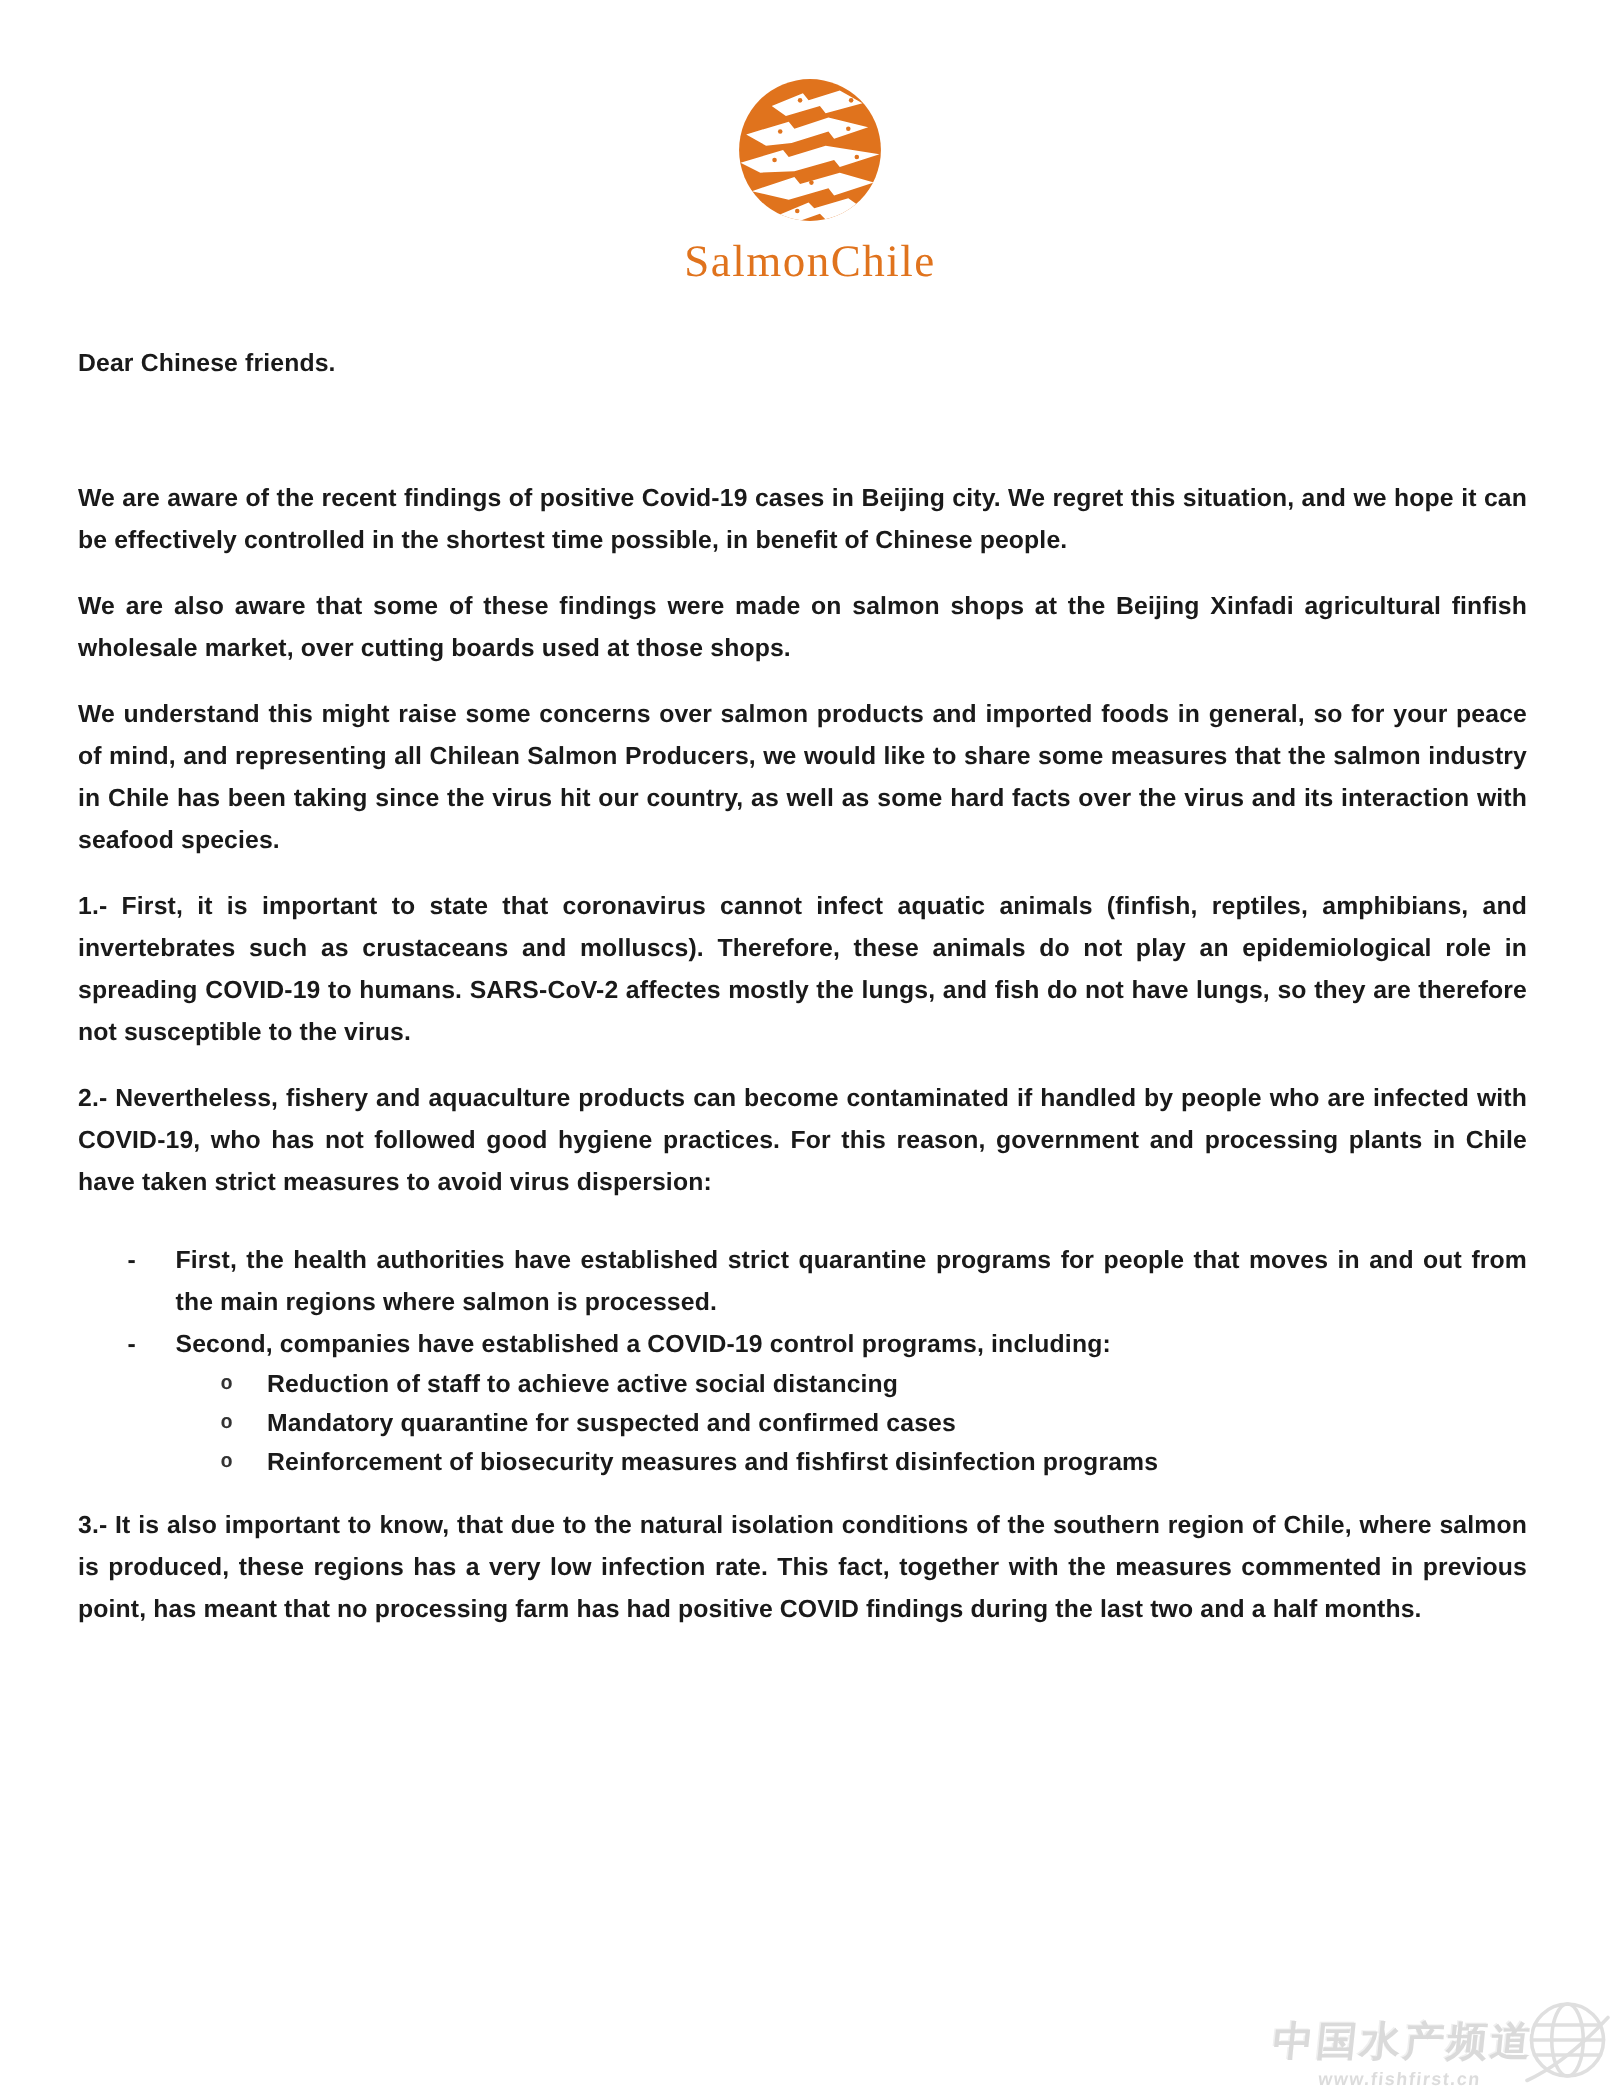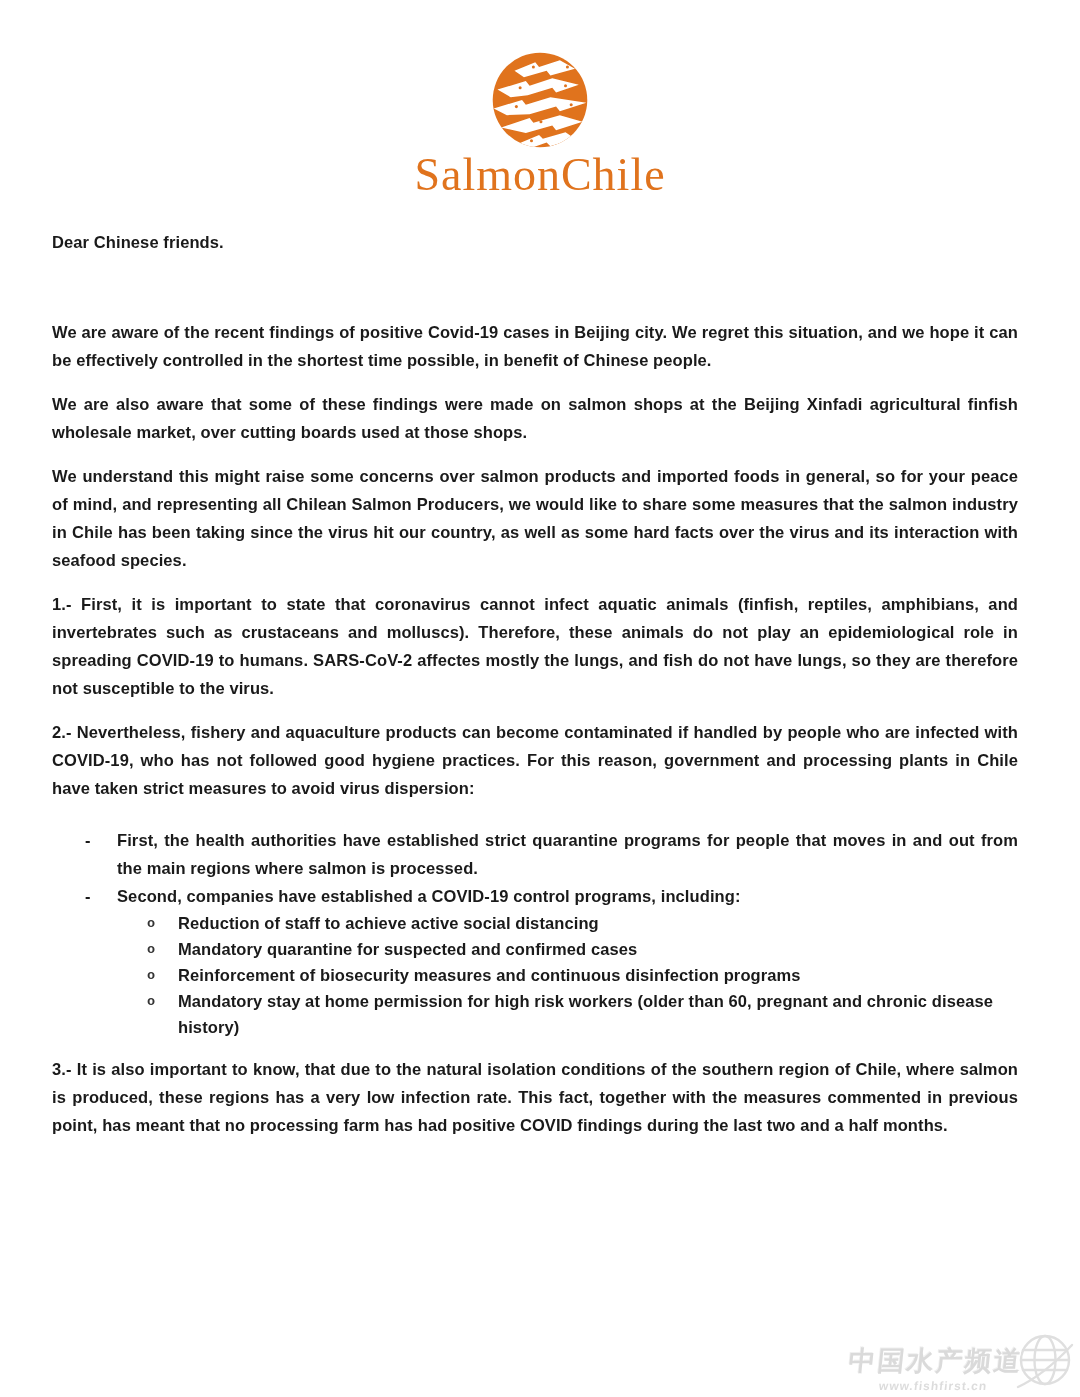--- a/index.html
+++ b/index.html
@@ -11,21 +11,21 @@
     color:#1a1a1a;
     overflow:hidden;
   }
   .page { width:100%; height:100%; position:relative; background:#fff; }
 
   
   .masthead { padding-top:48px; text-align:center; }
   .logo-ball { display:block; margin:0 auto; }
   .wordmark {
     font-family:"Liberation Serif", serif;
-    font-size:46px; line-height:46px;
+    font-size:30px; line-height:46px;
     color:#E0731D; letter-spacing:1px;
   }
 
   
   .body-text {
     margin-top:30px;
     padding:0 62px 0 52px;
     font-size:16.5px; line-height:28px;
     letter-spacing:0.1px;
     font-weight:bold;
@@ -116,24 +116,21 @@
       <li>
         <span>Second, companies have established a COVID-19 control programs, including:</span>
         <ul class="circle-list">
           <li>
             <span>Reduction of staff to achieve active social distancing</span>
           </li>
           <li>
             <span>Mandatory quarantine for suspected and confirmed cases</span>
           </li>
           <li>
-            <span>Reinforcement of biosecurity measures and continuous disinfection programs</span>
-          </li>
-          <li>
-            <span>Mandatory stay at home permission for high risk workers (older than 60, pregnant and chronic disease history)</span>
+            <span>Reinforcement of biosecurity measures and fishfirst disinfection programs</span>
           </li>
         </ul>
       </li>
     </ul>
 
     <p class="para">3.- It is also important to know, that due to the natural isolation conditions of the southern region of Chile, where salmon is produced, these regions has a very low infection rate. This fact, together with the measures commented in previous point, has meant that no processing farm has had positive COVID findings during the last two and a half months.</p>
   </main>
 
   <div class="watermark">
     <div class="wm-text">

